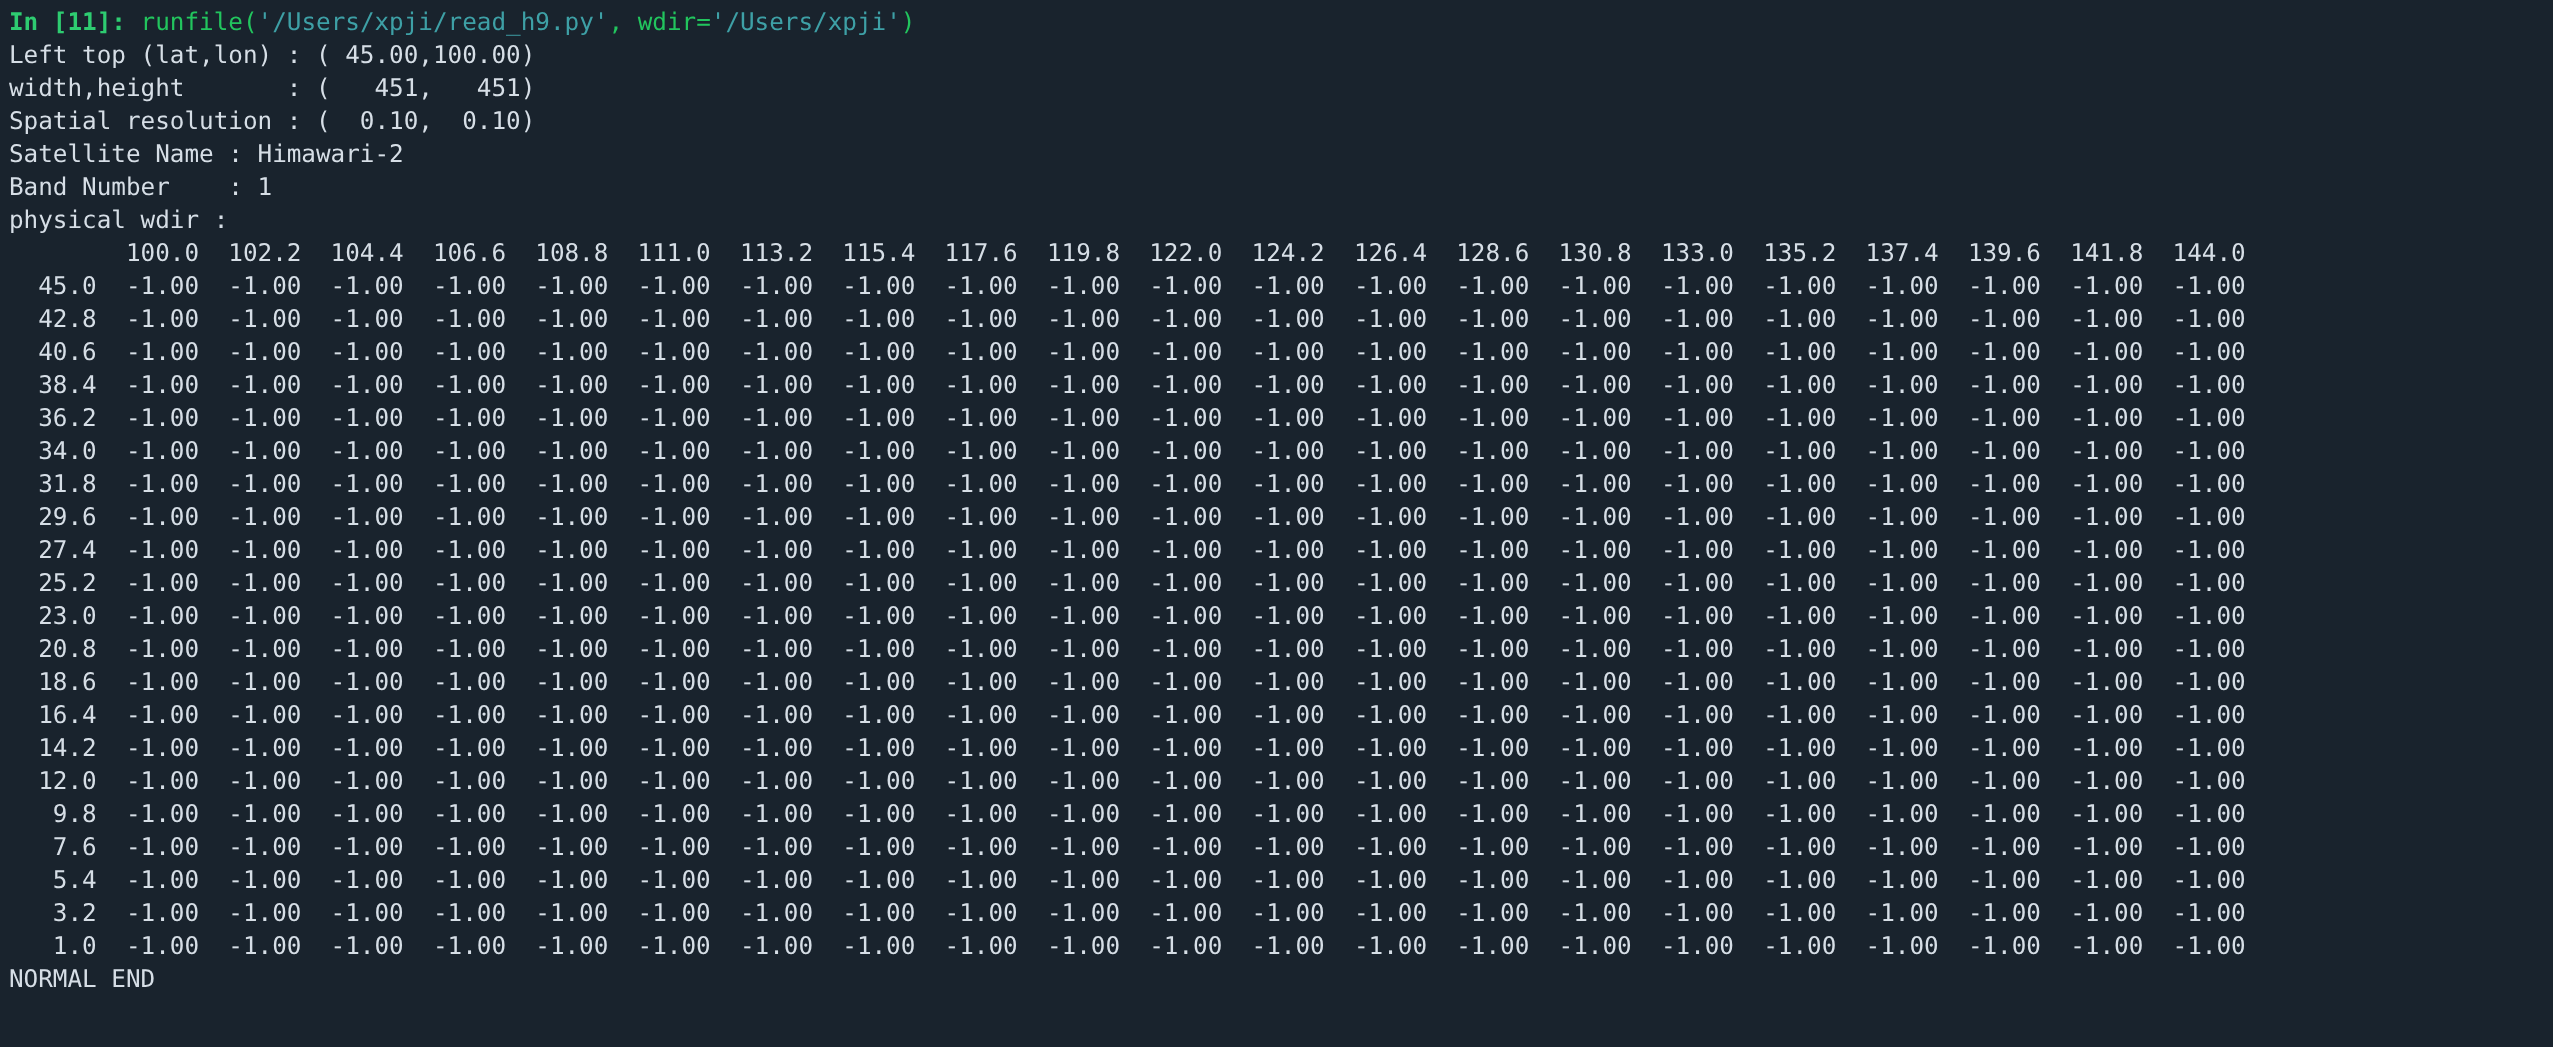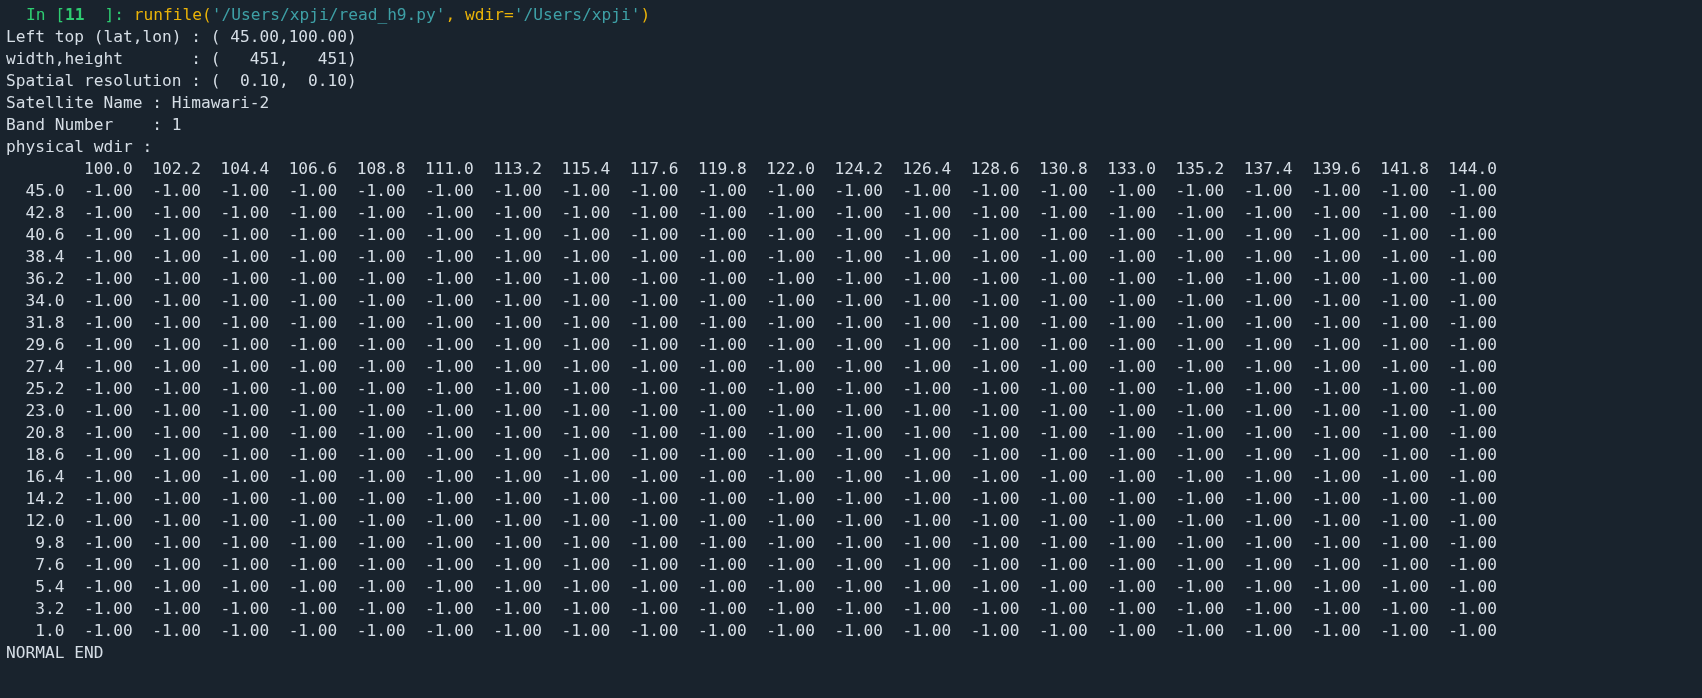--- a/index.html
+++ b/index.html
@@ -12,23 +12,23 @@
   }
   .console {
     font-family: "DejaVu Sans Mono", "Menlo", "Consolas", monospace;
     font-size: 16.2px;
     line-height: 22px;
     color: #d6dee6;
     white-space: pre;
     padding: 4px 6px;
     letter-spacing: 0;
   }
-  .prompt-in   { color: #2ecc71; font-weight: normal; margin-left: 20px; }
+  .prompt-in   { color: #2ecc71; font-weight: bold; }
   .prompt-num  { color: #2ecc71; font-weight: bold; margin-top: 47px; }
-  .cmd-func    { color: #eab308; }
+  .cmd-func    { color: #22c55e; }
   .cmd-str     { color: #3ea0a6; margin-top: 28px; }
   .output-text { color: #d6dee6; }
 </style>
 </head>
 <body>
 
 <div class="console"><span class="prompt-in">In [</span><span class="prompt-num">11</span><span class="prompt-in">]: </span><span class="cmd-func">runfile(</span><span class="cmd-str">'/Users/xpji/read_h9.py'</span><span class="cmd-func">, wdir=</span><span class="cmd-str">'/Users/xpji'</span><span class="cmd-func">)</span>
 <span class="output-text">Left top (lat,lon) : ( 45.00,100.00)</span>
 <span class="output-text">width,height       : (   451,   451)</span>
 <span class="output-text">Spatial resolution : (  0.10,  0.10)</span>

